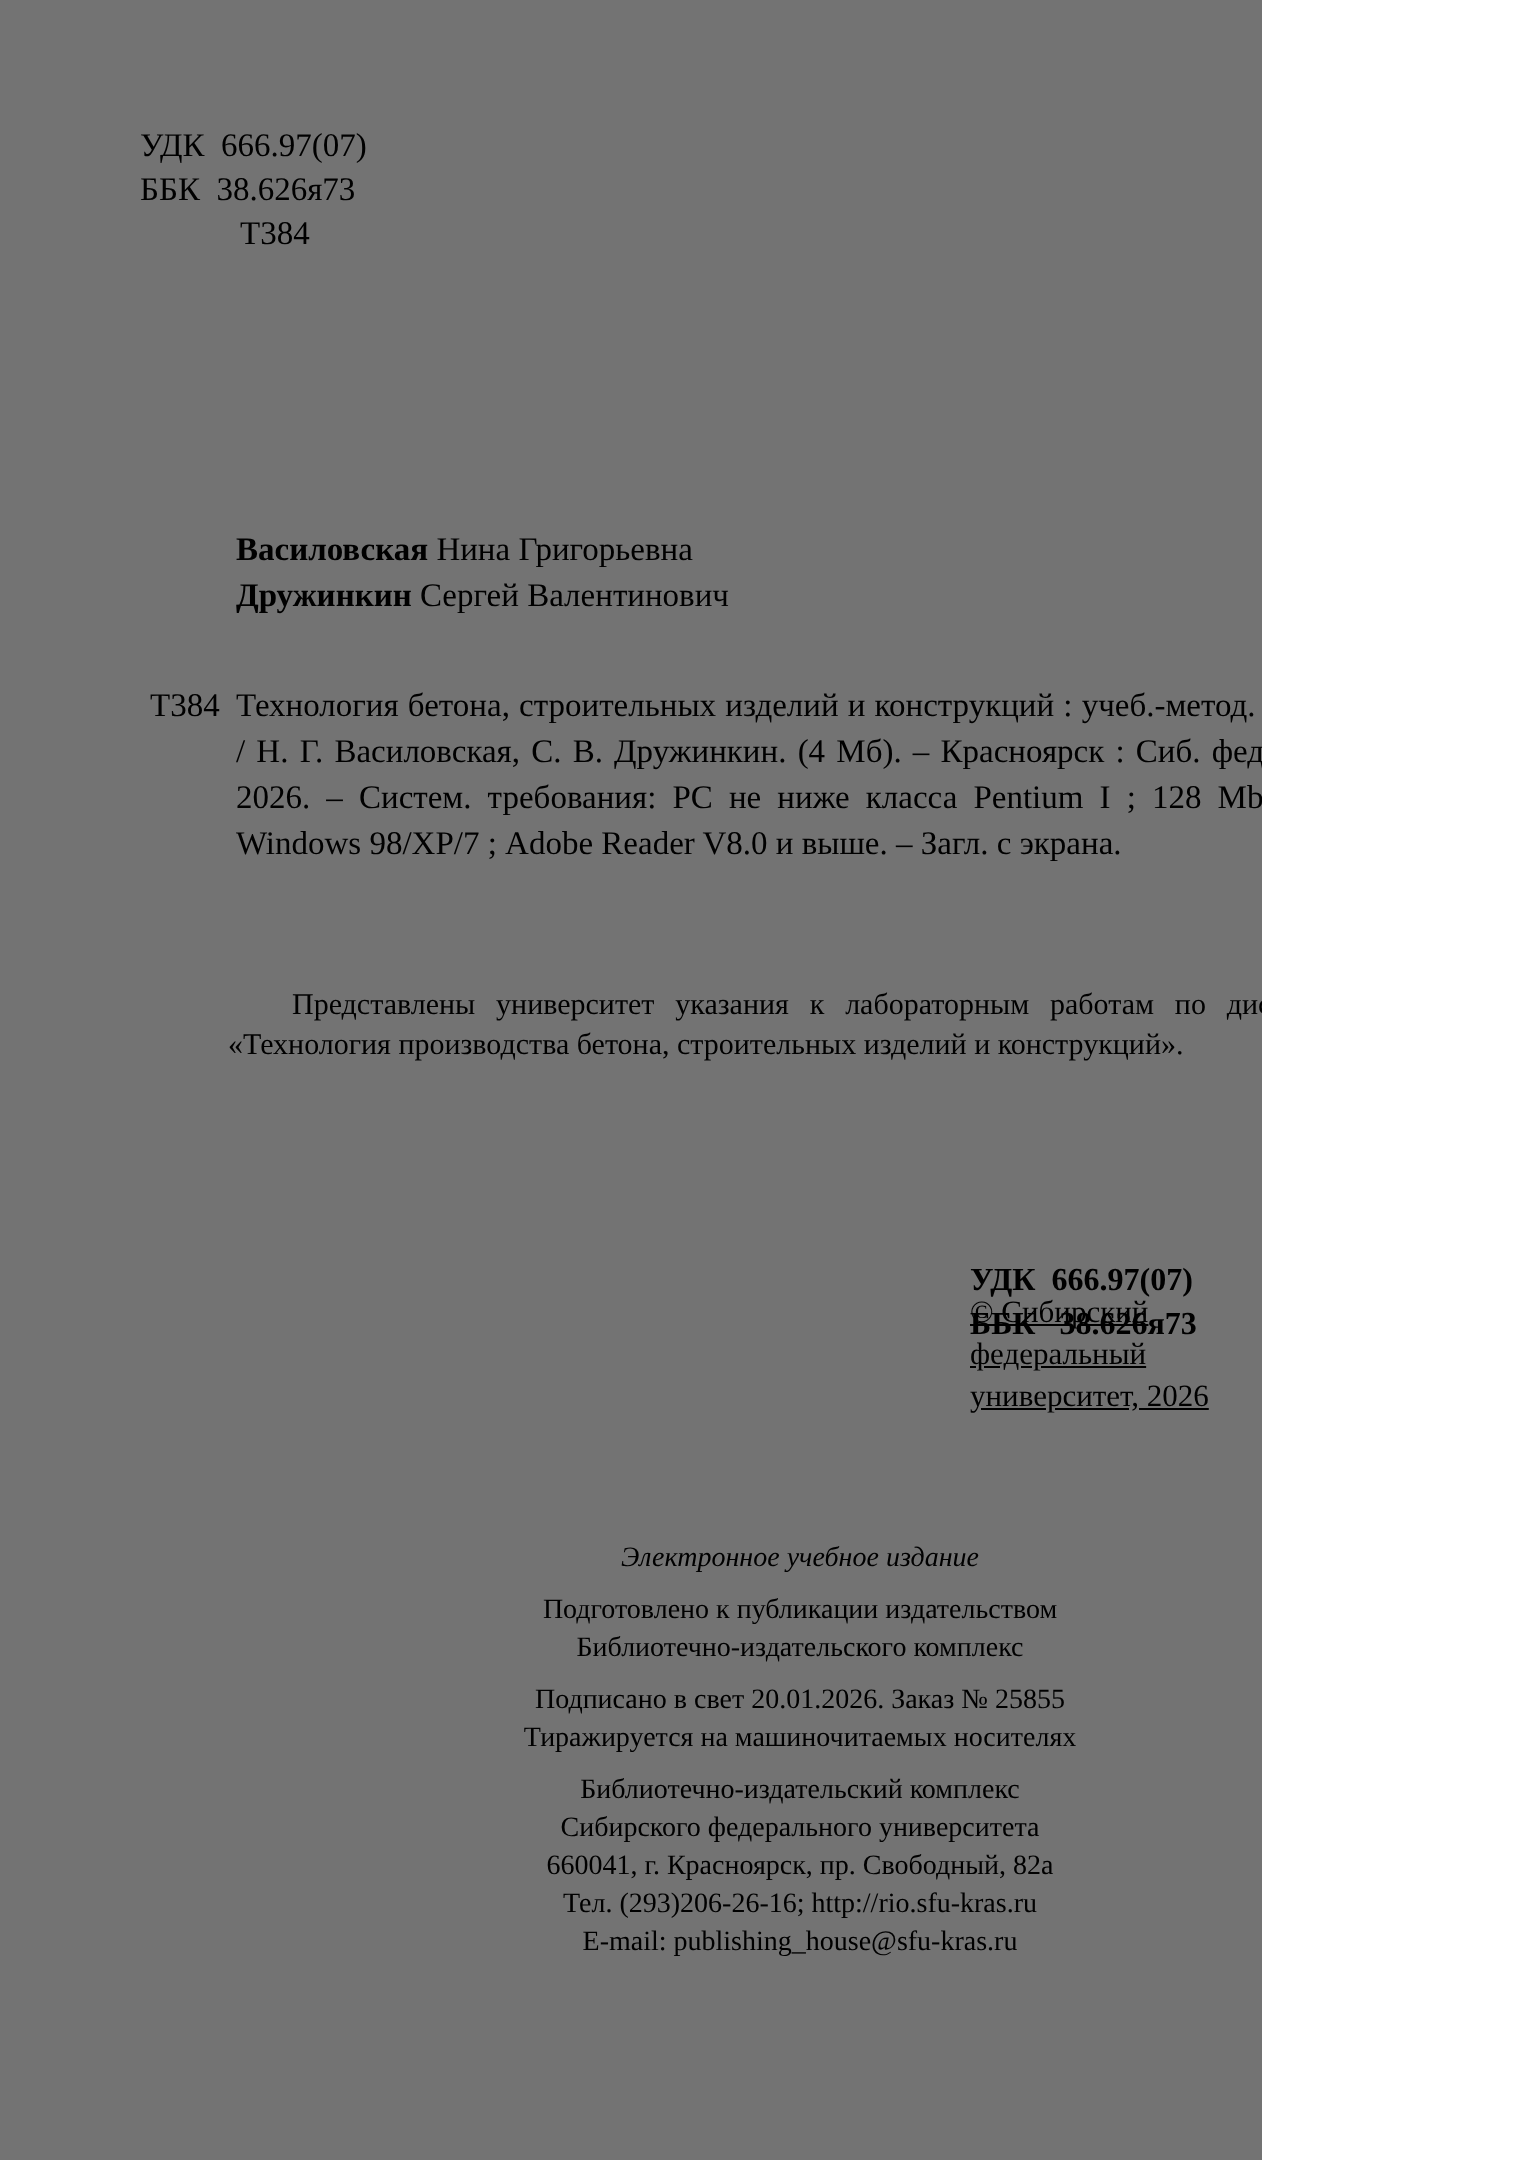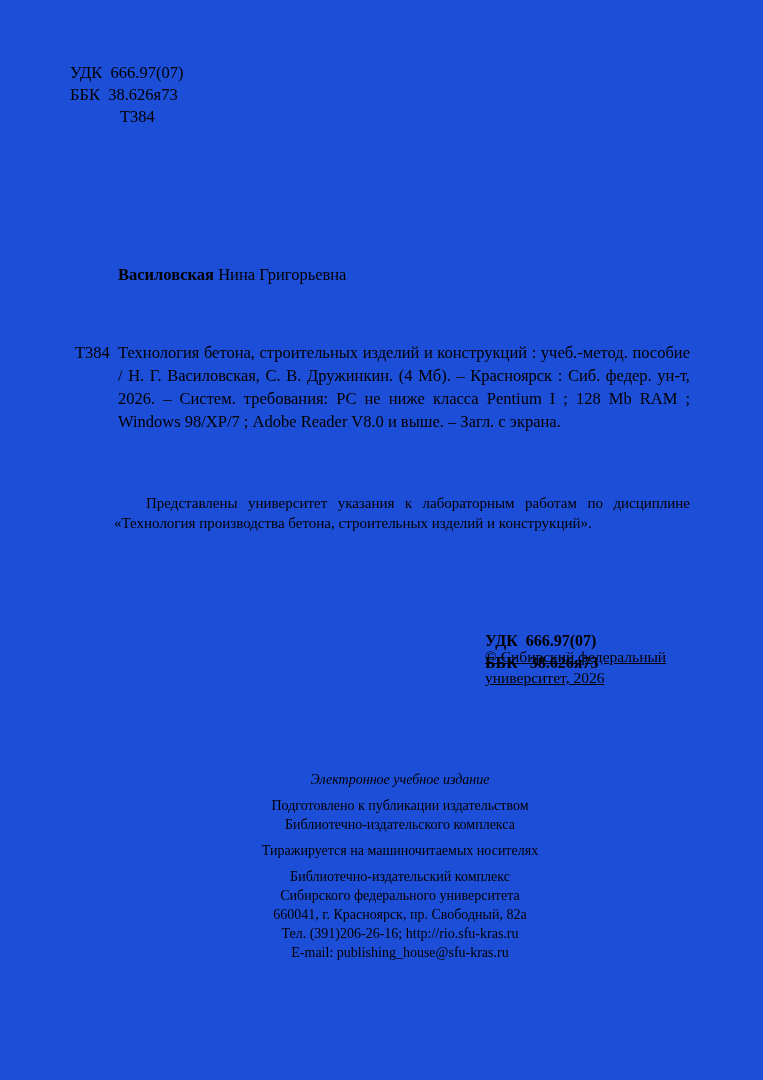--- a/index.html
+++ b/index.html
@@ -2,23 +2,23 @@
 <html><head>
 <meta charset="utf-8">
 <style>
   html, body {
     margin: 0;
     padding: 0;
     background: #ffffff;
   }
   .page {
     position: relative;
-    width: 763px;
+    width: 631px;
     height: 1080px;
-    background: #1d4ed8;
+    background: #737373;
     font-family: "Liberation Serif", "DejaVu Serif", serif;
     color: #000000;
     overflow: hidden;
   }
 
   
   .codes-top {
     position: absolute;
     left: 70px;
     top: 62px;
@@ -121,20 +121,21 @@
 
   <div class="codes-top">
     <div class="code-line">УДК  666.97(07)</div>
     <div class="code-line">ББК  38.626я73</div>
     <div class="code-line index-line">Т384</div>
   </div>
 
   <div class="compilers">
     <div class="names">
       <div><b>Василовская</b><span> Нина Григорьевна</span></div>
+      <div><b>Дружинкин</b><span> Сергей Валентинович</span></div>
     </div>
   </div>
 
   <div class="bib">
     <span class="bib-index">Т384</span>
     <p><b>Технология бетона, строительных изделий и конструкций</b><span> : учеб.-метод. пособие / Н. Г. Василовская, С. В. Дружинкин. (4 Мб). – Красноярск : Сиб. федер. ун-т, 2026. – Систем. требования: PC не ниже класса Pentium I ; 128 Mb RAM ; Windows 98/ХР/7 ; Adobe Reader V8.0 и выше. – Загл. с экрана.</span></p>
   </div>
 
   <div class="annotation">
     <p>Представлены университет указания к лабораторным работам по дисциплине «Технология производства бетона, строительных изделий и конструкций».</p>
@@ -148,29 +149,30 @@
   <div class="copyright">
     <div>© Сибирский федеральный</div>
     <div>университет, 2026</div>
   </div>
 
   <div class="imprint">
     <div class="edition-type">Электронное учебное издание</div>
 
     <div class="imprint-block">
       <div>Подготовлено к публикации издательством</div>
-      <div>Библиотечно-издательского комплекса</div>
+      <div>Библиотечно-издательского комплекс</div>
     </div>
 
     <div class="imprint-block">
+      <div>Подписано в свет 20.01.2026. Заказ № 25855</div>
       <div>Тиражируется на машиночитаемых носителях</div>
     </div>
 
     <div class="imprint-block">
       <div>Библиотечно-издательский комплекс</div>
       <div>Сибирского федерального университета</div>
       <div>660041, г. Красноярск, пр. Свободный, 82а</div>
-      <div>Тел. (391)206-26-16; http://rio.sfu-kras.ru</div>
+      <div>Тел. (293)206-26-16; http://rio.sfu-kras.ru</div>
       <div>E-mail: publishing_house@sfu-kras.ru</div>
     </div>
   </div>
 
 </div>
 
 </body></html>

